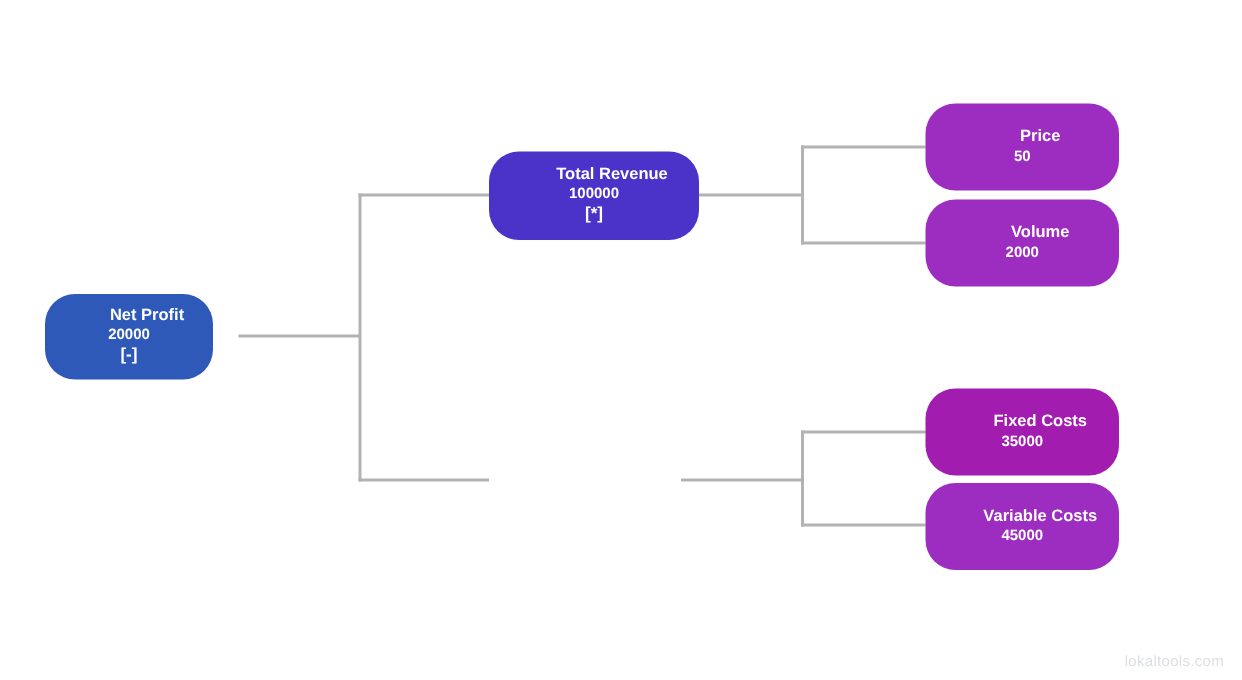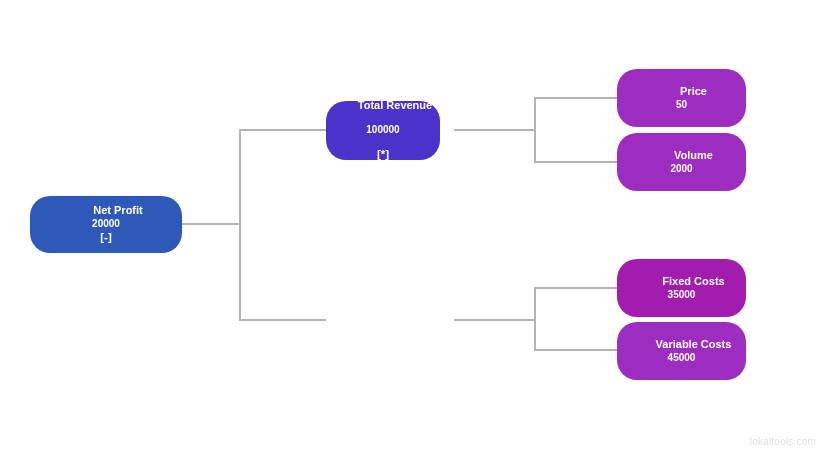--- a/index.html
+++ b/index.html
@@ -66,27 +66,27 @@
   <div class="edge" style="left: 454px; top: 129px; width: 81px; height: 2px; background: rgb(179, 179, 179);"></div>
   <div class="edge" style="left: 534px; top: 97px; width: 2px; height: 66px; background: rgb(179, 179, 179);"></div>
   <div class="edge" style="left: 534px; top: 97px; width: 83px; height: 2px; background: rgb(179, 179, 179);"></div>
   <div class="edge" style="left: 534px; top: 161px; width: 83px; height: 2px; background: rgb(179, 179, 179);"></div>
 
   <div class="edge" style="left: 454px; top: 319px; width: 81px; height: 2px; background: rgb(179, 179, 179);"></div>
   <div class="edge" style="left: 534px; top: 287px; width: 2px; height: 64px; background: rgb(179, 179, 179);"></div>
   <div class="edge" style="left: 534px; top: 287px; width: 83px; height: 2px; background: rgb(179, 179, 179);"></div>
   <div class="edge" style="left: 534px; top: 349px; width: 83px; height: 2px; background: rgb(179, 179, 179);"></div>
 
-  <div class="node" style="left: 30px; top: 196px; width: 152px; height: 57px; background: rgb(46, 89, 184);">
+  <div class="node" style="left: 30px; top: 196px; width: 112px; height: 57px; background: rgb(46, 89, 184);">
     <div class="nt">Net Profit</div>
     <div class="nv">20000</div>
     <div class="no">[-]</div>
   </div>
 
-  <div class="node" style="left: 326px; top: 101px; width: 114px; height: 59px; background: rgb(75, 51, 201); gap: 11px;">
+  <div class="node" style="left: 326px; top: 101px; width: 140px; height: 59px; background: rgb(75, 51, 201);">
     <div class="nt">Total Revenue</div>
     <div class="nv">100000</div>
     <div class="no">[*]</div>
   </div>
 
 
   <div class="node" style="left: 617px; top: 69px; width: 129px; height: 58px; background: rgb(156, 45, 192);">
     <div class="nt">Price</div>
     <div class="nv">50</div>
   </div>

